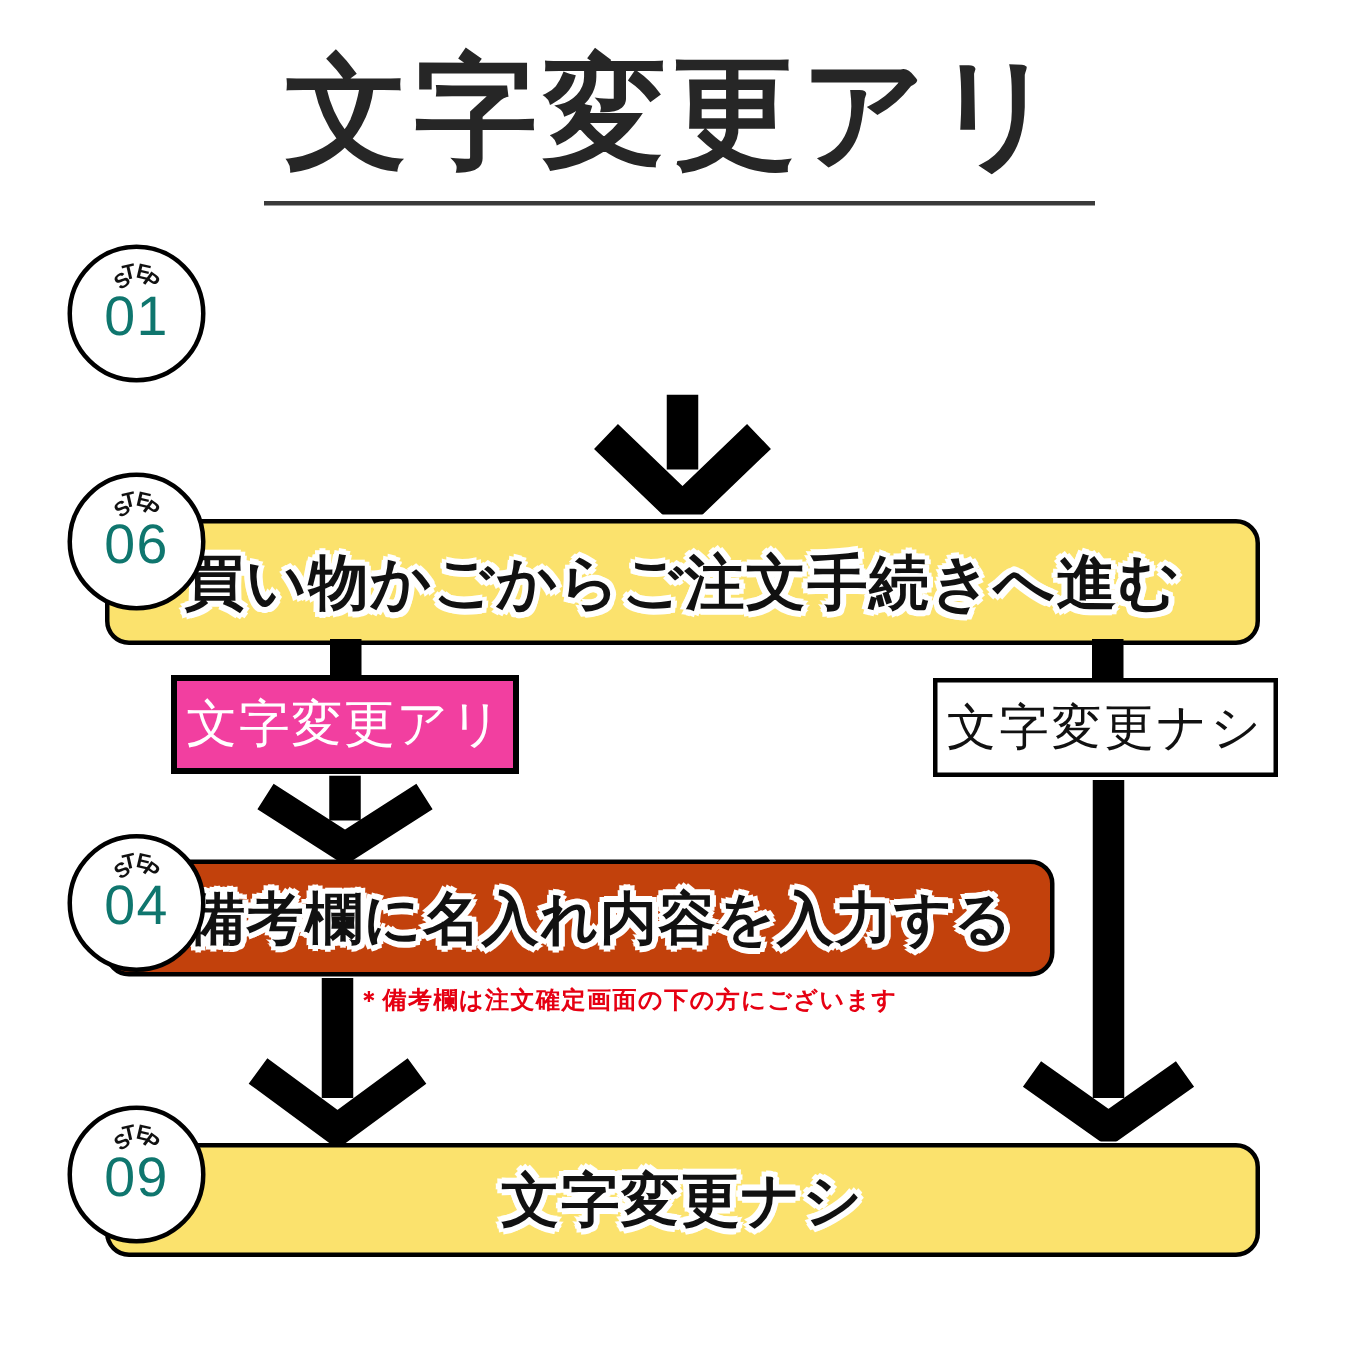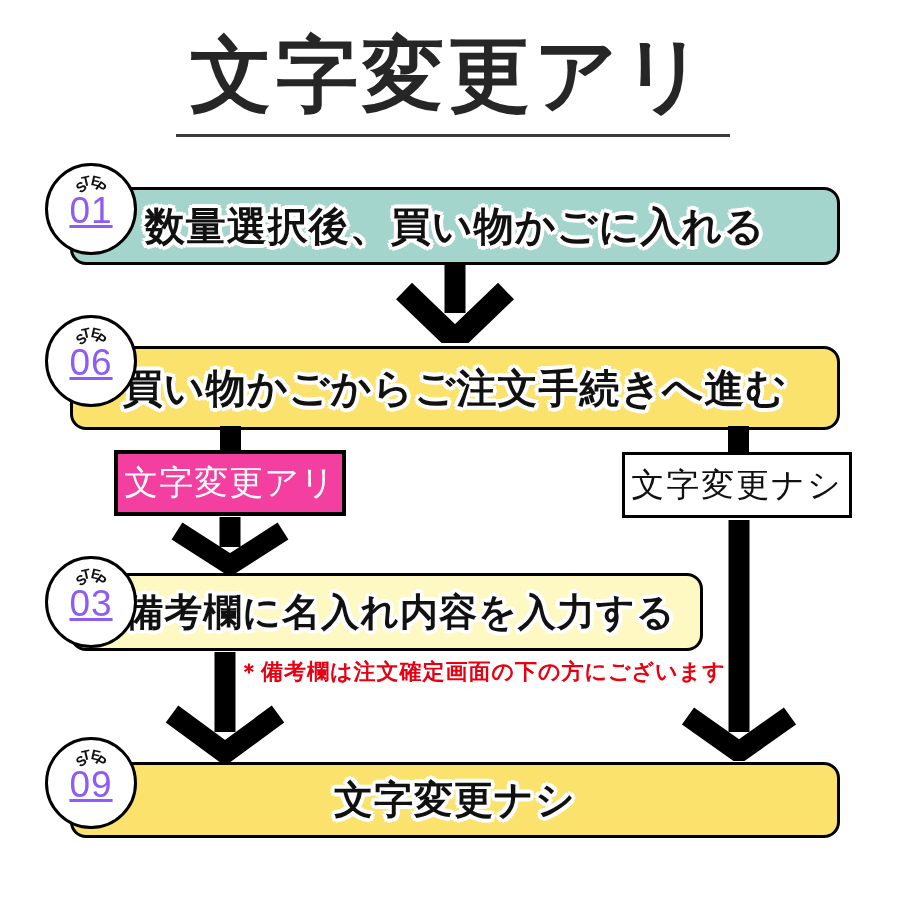--- a/index.html
+++ b/index.html
@@ -40,52 +40,49 @@
     background:#fff;border:3px solid #000;box-sizing:border-box;
     display:flex;flex-direction:column;align-items:center;justify-content:flex-start;
     z-index:5;
   }
   .badge-word{
     margin-top:7px;height:18px;display:flex;justify-content:center;
     font-size:14px;font-weight:700;color:#111;
   }
   .badge-word span{display:inline-block;line-height:1;}
   .badge-num{
-    font-size:37px;font-weight:500;color:#8b5cf6;line-height:1;margin-top:1px;letter-spacing:1px;text-decoration:underline;
+    font-size:37px;font-weight:500;color:#0f766e;line-height:1;margin-top:1px;letter-spacing:1px;
   }
 
   
   .branch-box{
     position:absolute;box-sizing:border-box;z-index:4;
     display:flex;align-items:center;justify-content:center;white-space:nowrap;
   }
   .branch-pink{border:4px solid #000;color:#fff;font-size:34px;font-weight:500;letter-spacing:1px;}
   .branch-white{border:3px solid #000;background:#fff;color:#111;font-size:33px;font-weight:500;letter-spacing:2px;}
 
   
   .arrow{position:absolute;z-index:1;}
   .stem{position:absolute;background:#000;z-index:1;}
 
   
   .note-text{
     position:absolute;left:238px;top:657px;
-    font-size:22px;font-weight:700;letter-spacing:1px;white-space:nowrap;z-index:6;
+    font-size:16px;font-weight:700;letter-spacing:1px;white-space:nowrap;z-index:6;
   }
 </style>
 </head>
 <body>
 
 <div class="canvas">
 
   <div class="page-title">文字変更アリ</div>
   <div class="title-underline"></div>
 
-  <div class="step-bar" id="bar-1" style="left: 70px; top: 187px; width: 770px; height: 78px; background: rgb(163, 213, 204);">
-    <span class="bar-label">数量選択後、買い物かごに入れる</span>
-  </div>
   <div class="step-badge" style="left:45px;top:163px;">
     <div class="badge-word arc">
         <span style="transform: rotate(-36deg) translateY(8px);">S</span>
         <span style="transform: rotate(-13deg) translateY(1px);">T</span>
         <span style="transform: rotate(13deg) translateY(1px);">E</span>
         <span style="transform: rotate(36deg) translateY(8px);">P</span>
       </div>
     <div class="badge-num">01</div>
   </div>
 
@@ -120,31 +117,31 @@
   <svg class="arrow" style="left:165px;top:517px;" width="130" height="57" viewBox="0 0 130 57">
     <rect x="54.5" y="0" width="21" height="30" fill="#000"></rect>
     <polyline points="12,14 65,48 118,14" fill="none" stroke="#000" stroke-width="20" stroke-linejoin="miter"></polyline>
   </svg>
 
   <svg class="arrow" style="left:674px;top:520px;" width="130" height="241" viewBox="0 0 130 241">
     <rect x="54.5" y="0" width="21" height="212" fill="#000"></rect>
     <polyline points="14,196 65,232 116,196" fill="none" stroke="#000" stroke-width="21" stroke-linejoin="miter"></polyline>
   </svg>
 
-  <div class="step-bar" id="bar-3" style="left: 70px; top: 573px; width: 633px; height: 78px; background: #fef9c3;">
+  <div class="step-bar" id="bar-3" style="left: 70px; top: 573px; width: 633px; height: 78px; background: #c2410c;">
     <span class="bar-label">備考欄に名入れ内容を入力する</span>
   </div>
   <div class="step-badge" style="left:45px;top:556px;">
     <div class="badge-word arc">
         <span style="transform: rotate(-36deg) translateY(8px);">S</span>
         <span style="transform: rotate(-13deg) translateY(1px);">T</span>
         <span style="transform: rotate(13deg) translateY(1px);">E</span>
         <span style="transform: rotate(36deg) translateY(8px);">P</span>
       </div>
-    <div class="badge-num">03</div>
+    <div class="badge-num">04</div>
   </div>
 
   <div class="note-text" style="color: rgb(230, 0, 18);">＊備考欄は注文確定画面の下の方にございます</div>
 
   <svg class="arrow" style="left:160px;top:652px;" width="130" height="110" viewBox="0 0 130 110">
     <rect x="54.5" y="0" width="21" height="80" fill="#000"></rect>
     <polyline points="12,62 65,101 118,62" fill="none" stroke="#000" stroke-width="21" stroke-linejoin="miter"></polyline>
   </svg>
 
   <div class="step-bar" id="bar-4" style="left: 70px; top: 762px; width: 770px; height: 76px; background: rgb(251, 226, 109);">

